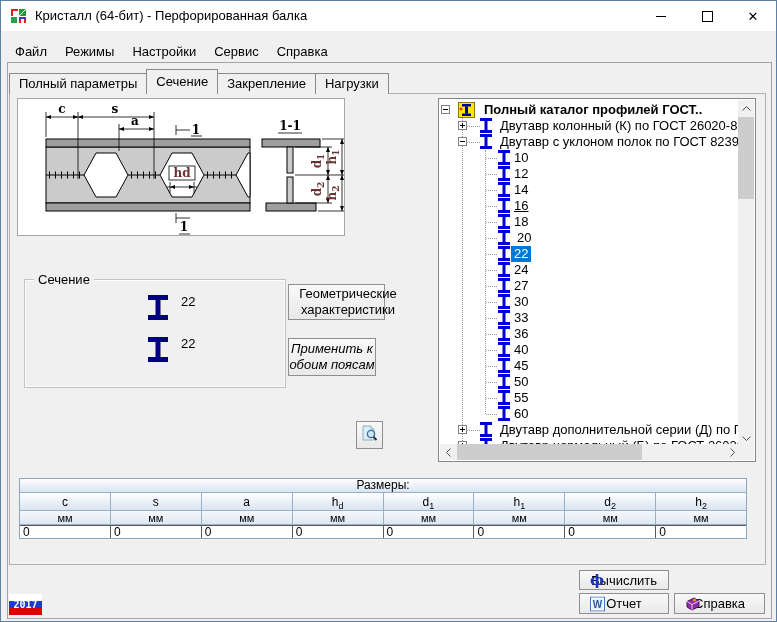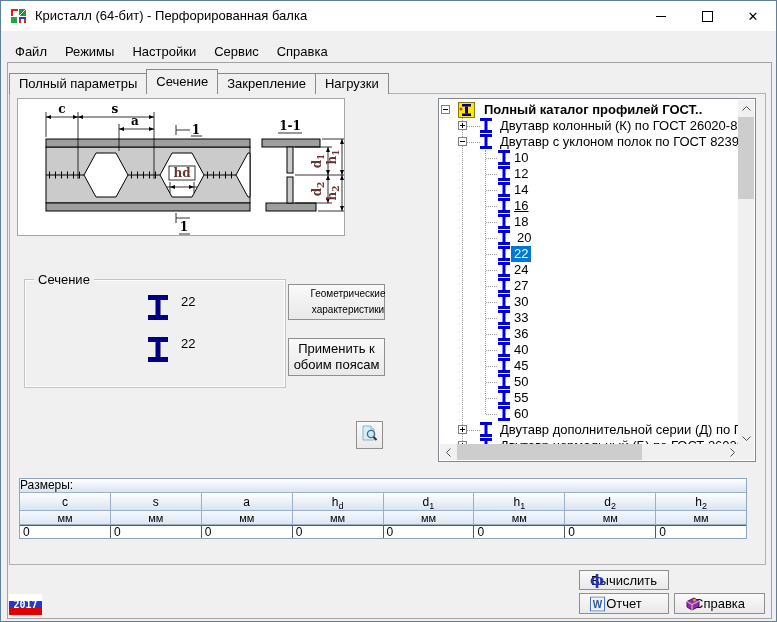--- a/index.html
+++ b/index.html
@@ -27,22 +27,22 @@
   .drawpanel{position:absolute;left:16px;top:97px;width:328px;height:138px;background:#fff;border:1px solid #a6a6a6;box-sizing:border-box;z-index:2;}
   
   .groupbox{position:absolute;left:23px;top:278px;width:260px;height:107px;border:1px solid #c3c3c3;box-shadow:inset 0 0 0 1px #fdfdfd;z-index:2;}
   .groupbox-label{position:absolute;left:33px;top:271px;background:#f0f0f0;padding:0 4px;z-index:3;}
   .radio{position:absolute;width:13px;height:13px;border:1px solid #3a3a3a;border-radius:50%;background:#fff;box-sizing:border-box;}
   .radio.checked::after{content:'';position:absolute;left:2px;top:2px;width:7px;height:7px;border-radius:50%;background:#1a1a1a;}
   .radio-label{position:absolute;white-space:nowrap;}
   .sec-value{position:absolute;font-size:13px;}
   
   .btn{background:linear-gradient(#f9f9f9,#e9e9e9);border:1px solid #8f8f8f;box-sizing:border-box;display:flex;align-items:center;justify-content:center;text-align:center;cursor:default;}
-  .btn-geom{position:absolute;left:287px;top:283px;width:97px;height:36px;font-size:10px;line-height:16px;z-index:2;padding-left:23px;}
-  .btn-apply{position:absolute;left:287px;top:337px;width:97px;height:38px;font-size:13px;line-height:16px;z-index:2;}
+  .btn-geom{position:absolute;left:287px;top:283px;width:97px;height:36px;font-size:13px;line-height:16px;z-index:2;padding-left:23px;}
+  .btn-apply{position:absolute;left:287px;top:337px;width:88px;height:38px;font-size:13px;line-height:16px;z-index:2;font-style:italic;}
   .btn-zoom{position:absolute;left:355px;top:420px;width:27px;height:28px;z-index:2;}
   
   .treepanel{position:absolute;left:437px;top:97px;width:318px;height:364px;background:#fff;border:1px solid #828790;box-sizing:border-box;z-index:2;}
   .tree-rows{position:absolute;left:1px;top:0;width:299px;height:346px;overflow:hidden;}
   .tree-row{position:absolute;left:0;height:16px;width:299px;}
   .tree-label{position:absolute;top:0;line-height:16px;white-space:nowrap;padding:0 3px;}
   .tree-label.bold{font-weight:bold;}
   .tree-label.sel{background:#0078d7;color:#fff;}
   .exp{position:absolute;top:3px;width:9px;height:9px;border:1px solid #808080;background:#fff;box-sizing:border-box;}
   .exp::before{content:'';position:absolute;left:1px;right:1px;top:3px;border-top:1px solid #000;}
@@ -51,21 +51,21 @@
   .stub{position:absolute;top:8px;border-top:1px dotted #9a9a9a;}
   .guide{position:absolute;border-left:1px dotted #9a9a9a;}
   
   .vscroll{position:absolute;right:1px;top:1px;width:16px;height:346px;background:#f0f0f0;}
   .hscroll{position:absolute;left:1px;bottom:1px;height:16px;width:300px;background:#f0f0f0;}
   .sb-btn{position:absolute;width:16px;height:16px;display:flex;align-items:center;justify-content:center;background:#f0f0f0;}
   .sb-thumb{position:absolute;background:#cdcdcd;}
   .sb-corner{position:absolute;right:1px;bottom:1px;width:16px;height:16px;background:#f0f0f0;}
   
   .sizetable{position:absolute;left:18px;top:477px;width:728px;z-index:2;border:1px solid #8fa6c0;box-sizing:border-box;background:#fff;}
-  .tbl-title{height:13px;line-height:13px;text-align:left;font-size:12px;background:linear-gradient(#ffffff,#d9e4f1);border-bottom:1px solid #9ab0c8;}
+  .tbl-title{height:13px;line-height:13px;text-align:center;font-size:12px;background:linear-gradient(#ffffff,#d9e4f1);border-bottom:1px solid #9ab0c8;}
   .tbl-row{display:flex;}
   .tbl-row .cell{flex:1 1 0;border-right:1px solid #9ab0c8;box-sizing:border-box;text-align:center;overflow:hidden;}
   .tbl-row .cell:last-child{border-right:none;}
   .tbl-cols .cell{height:18px;line-height:18px;font-size:12px;background:linear-gradient(#ffffff,#d9e4f1);border-bottom:1px solid #9ab0c8;}
   .tbl-units .cell{height:14px;line-height:14px;font-size:11px;background:linear-gradient(#f5f8fc,#dde7f2);border-bottom:1px solid #9ab0c8;}
   .tbl-values .cell{height:13px;line-height:13px;font-size:12px;text-align:left;padding-left:3px;background:#fff;border-right:1px solid #5a5a5a;border-top:1px solid #5a5a5a;}
   .sub{font-size:9px;vertical-align:-3px;}
   
   .btn-menu{position:absolute;left:8px;top:568px;width:95px;height:21px;}
   .badge2017{position:absolute;left:8px;top:593px;width:33px;height:21px;z-index:2;}

